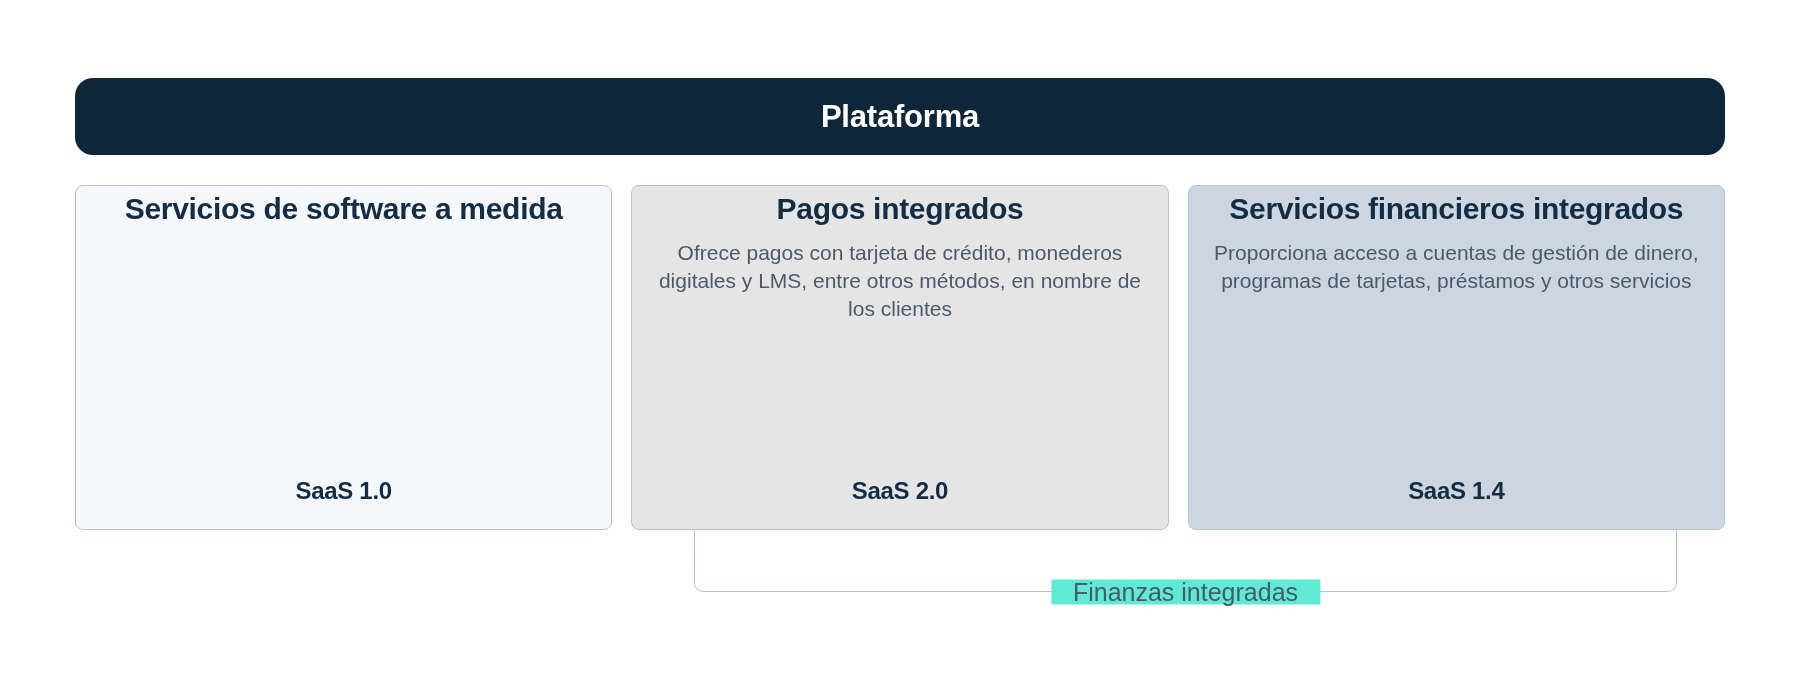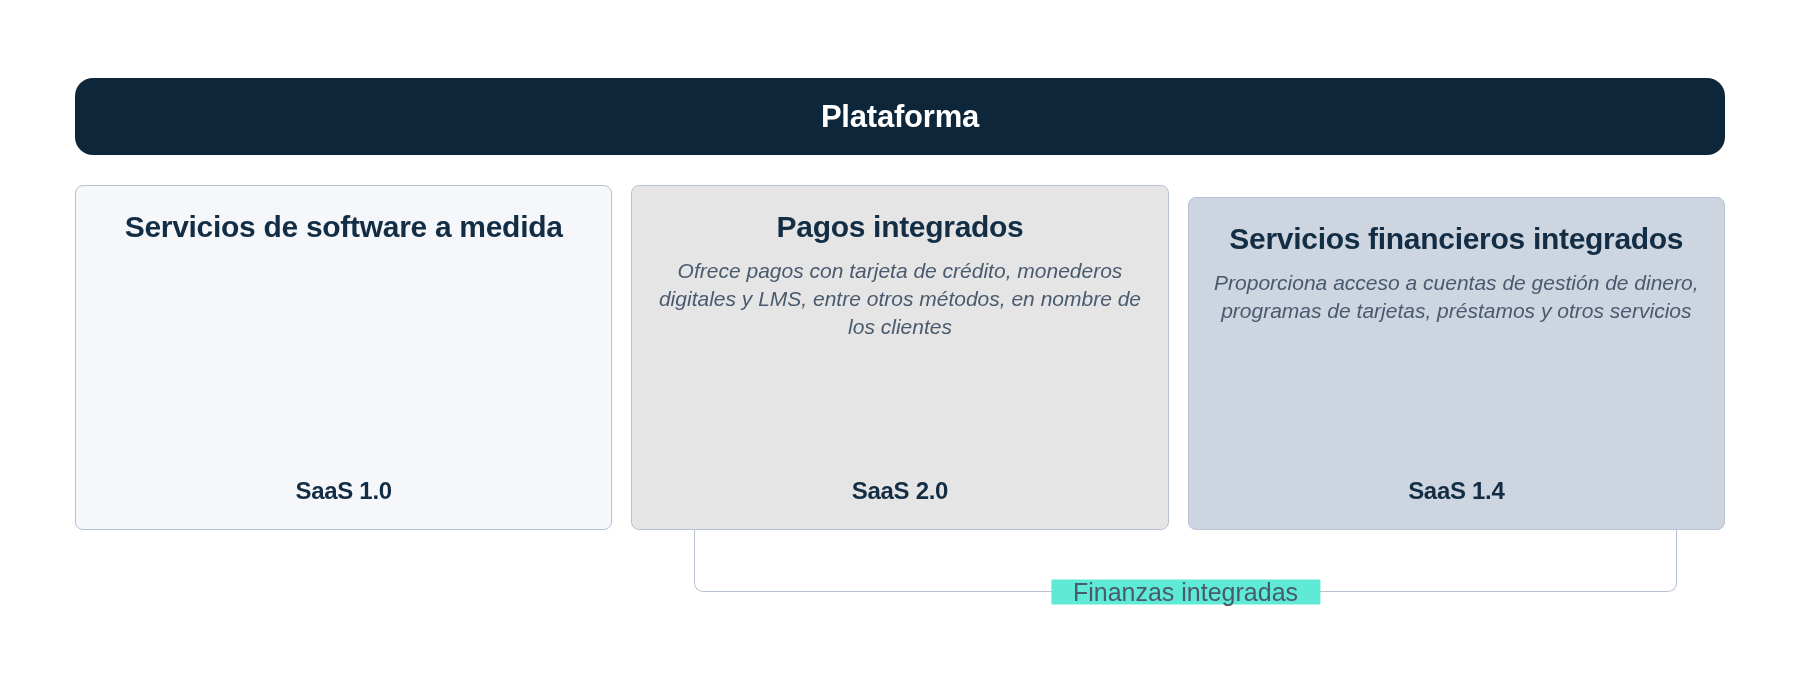--- a/index.html
+++ b/index.html
@@ -51,46 +51,45 @@
     height: 345px;
     display: flex;
     gap: 19px;
   }
 
   .card {
     flex: 1 1 0;
     box-sizing: border-box;
     border: 1.6px solid #b7c2d2;
     border-radius: 8px;
-    padding: 22px 22px 24px 22px;
+    padding: 4px 22px 24px 22px;
     display: flex;
     flex-direction: column;
     align-items: center;
     text-align: center;
   }
   .card--tier1 { background: #f5f7fa; }
   .card--tier2 { background: #e5e5e5; }
-  .card--tier3 { background: #ccd5e0; margin-top: 12px; }
+  .card--tier3 { background: #ccd5e0; }
 
   .card-title {
     color: #132d44;
     font-size: 30px;
     font-weight: bold;
     line-height: 1.28;
     letter-spacing: -0.3px;
     margin: 0;
   }
 
   .card-desc {
     color: #4a5a6e;
     font-size: 21px;
     line-height: 1.33;
     margin: 11px 0 0 0;
     font-weight: normal;
-    font-style: italic;
   }
 
   .card-spacer { flex: 1 1 auto; min-height: 8px; }
 
   .card-tier-label {
     color: #132d44;
     font-size: 24px;
     font-weight: bold;
     letter-spacing: -0.3px;
     margin: 0;

